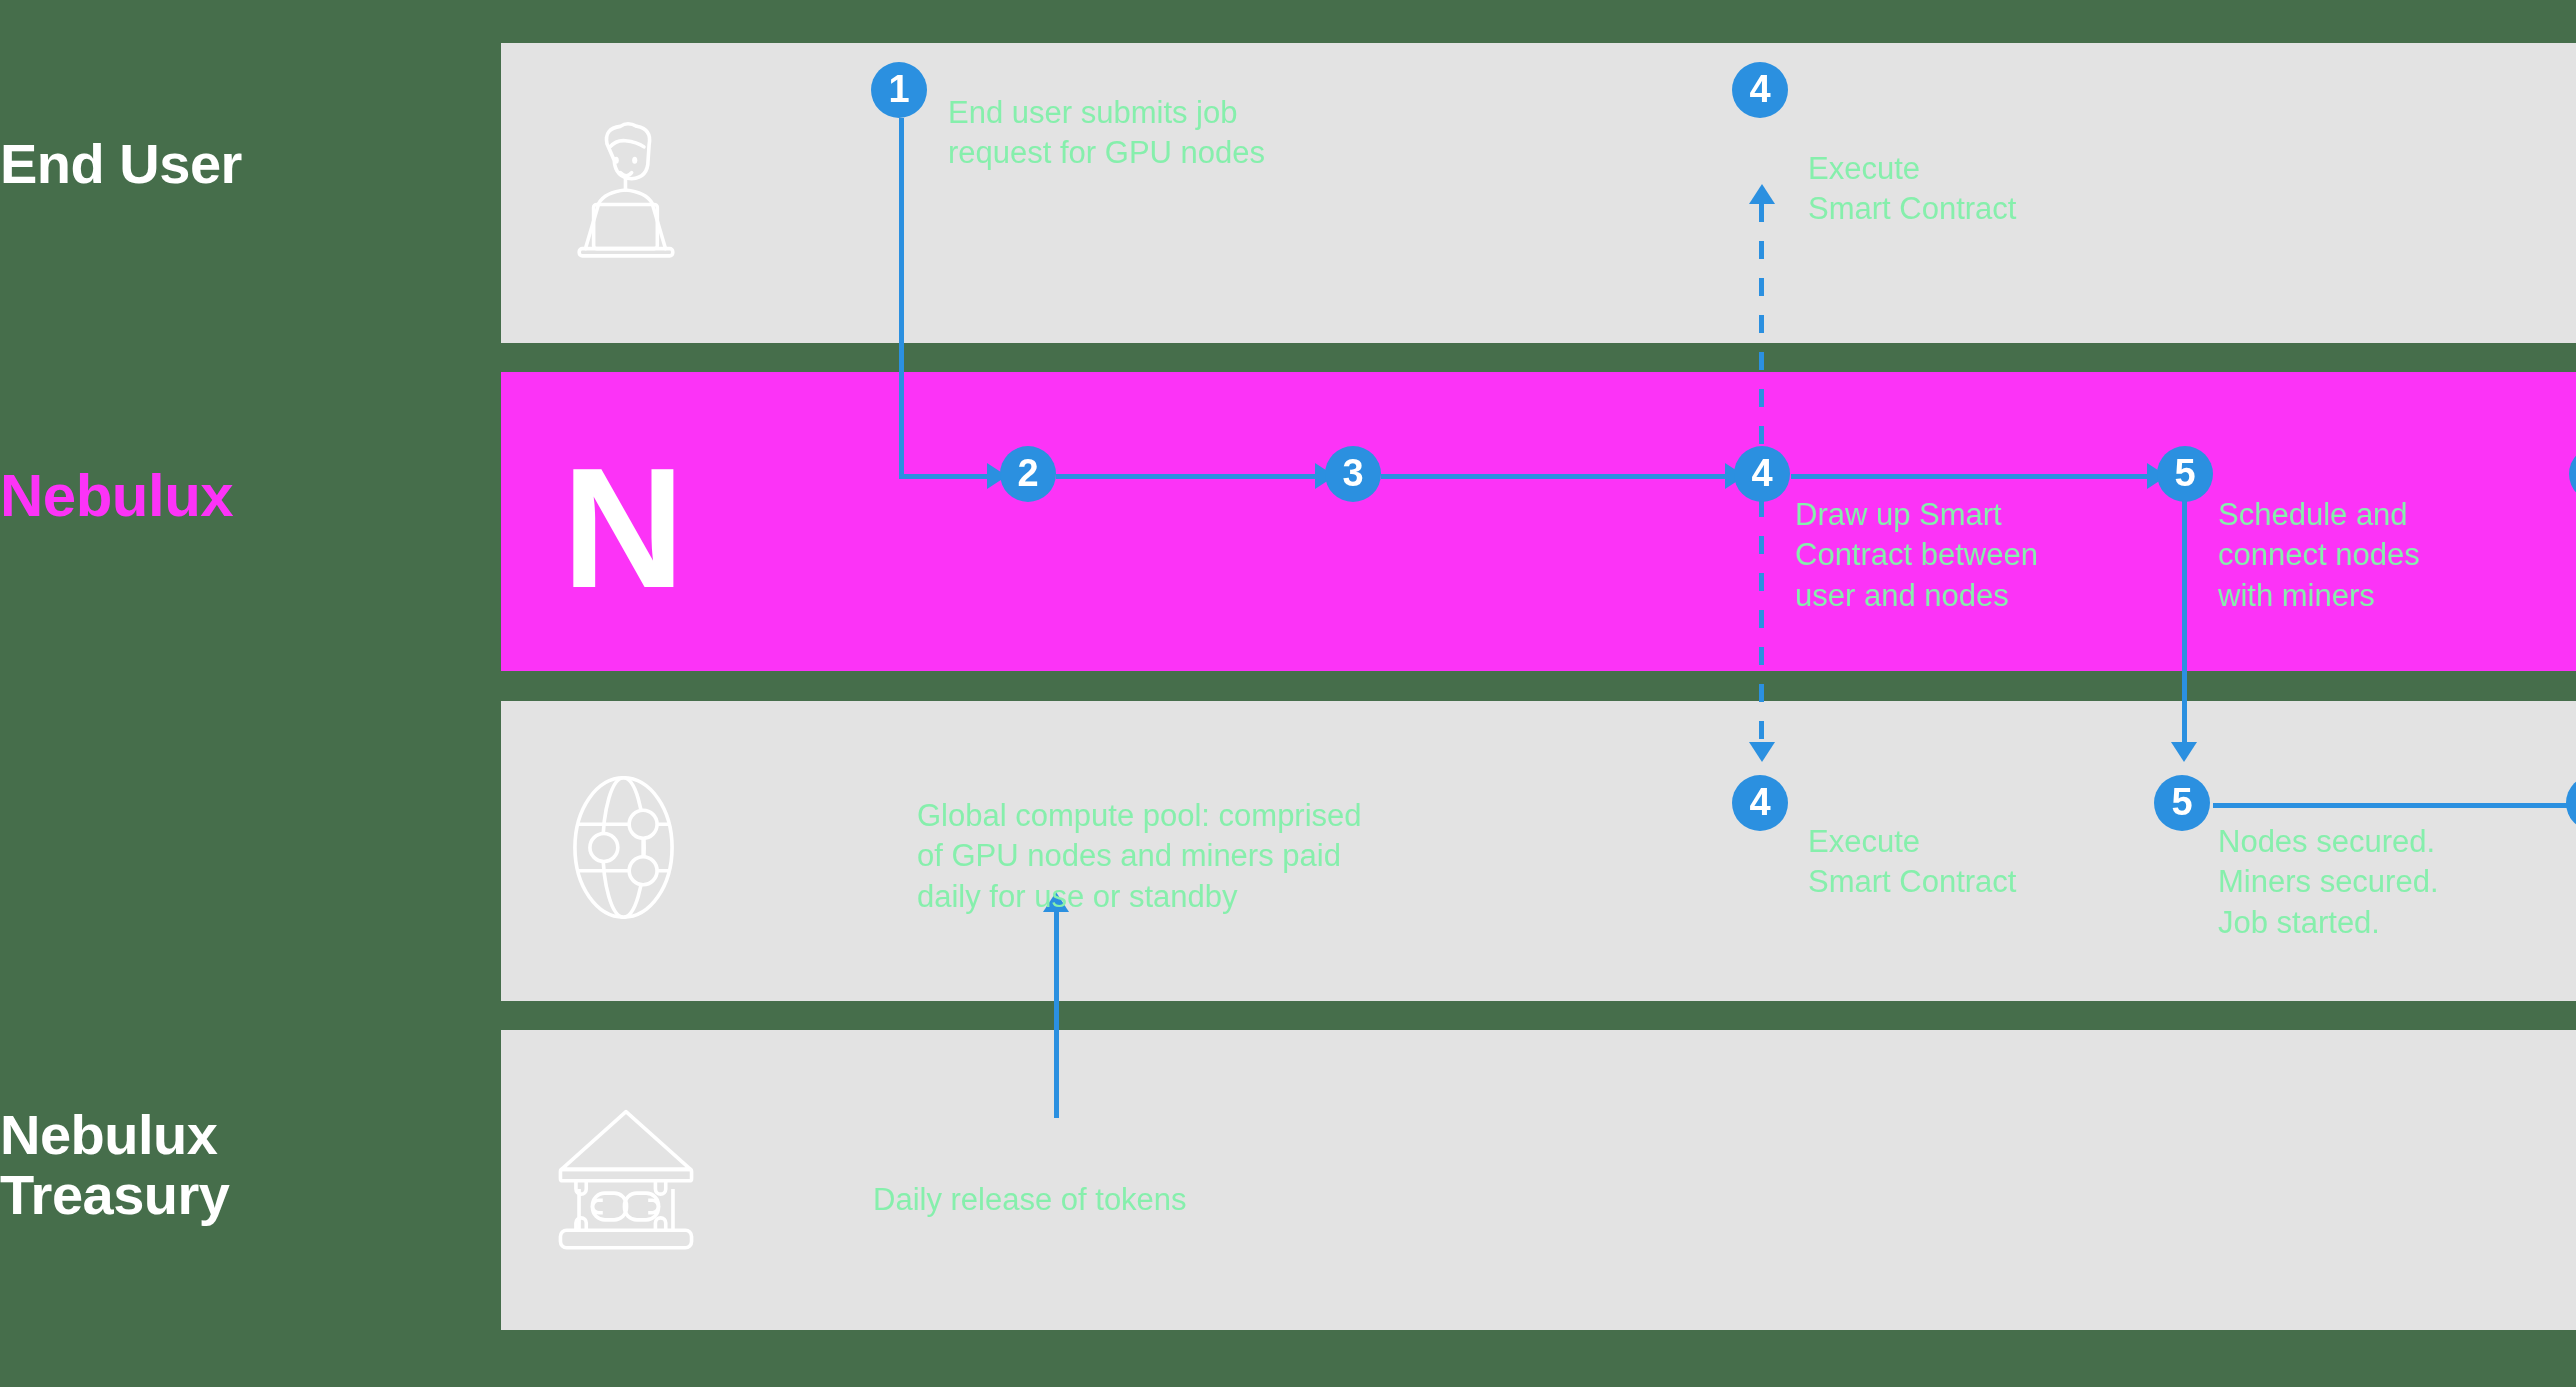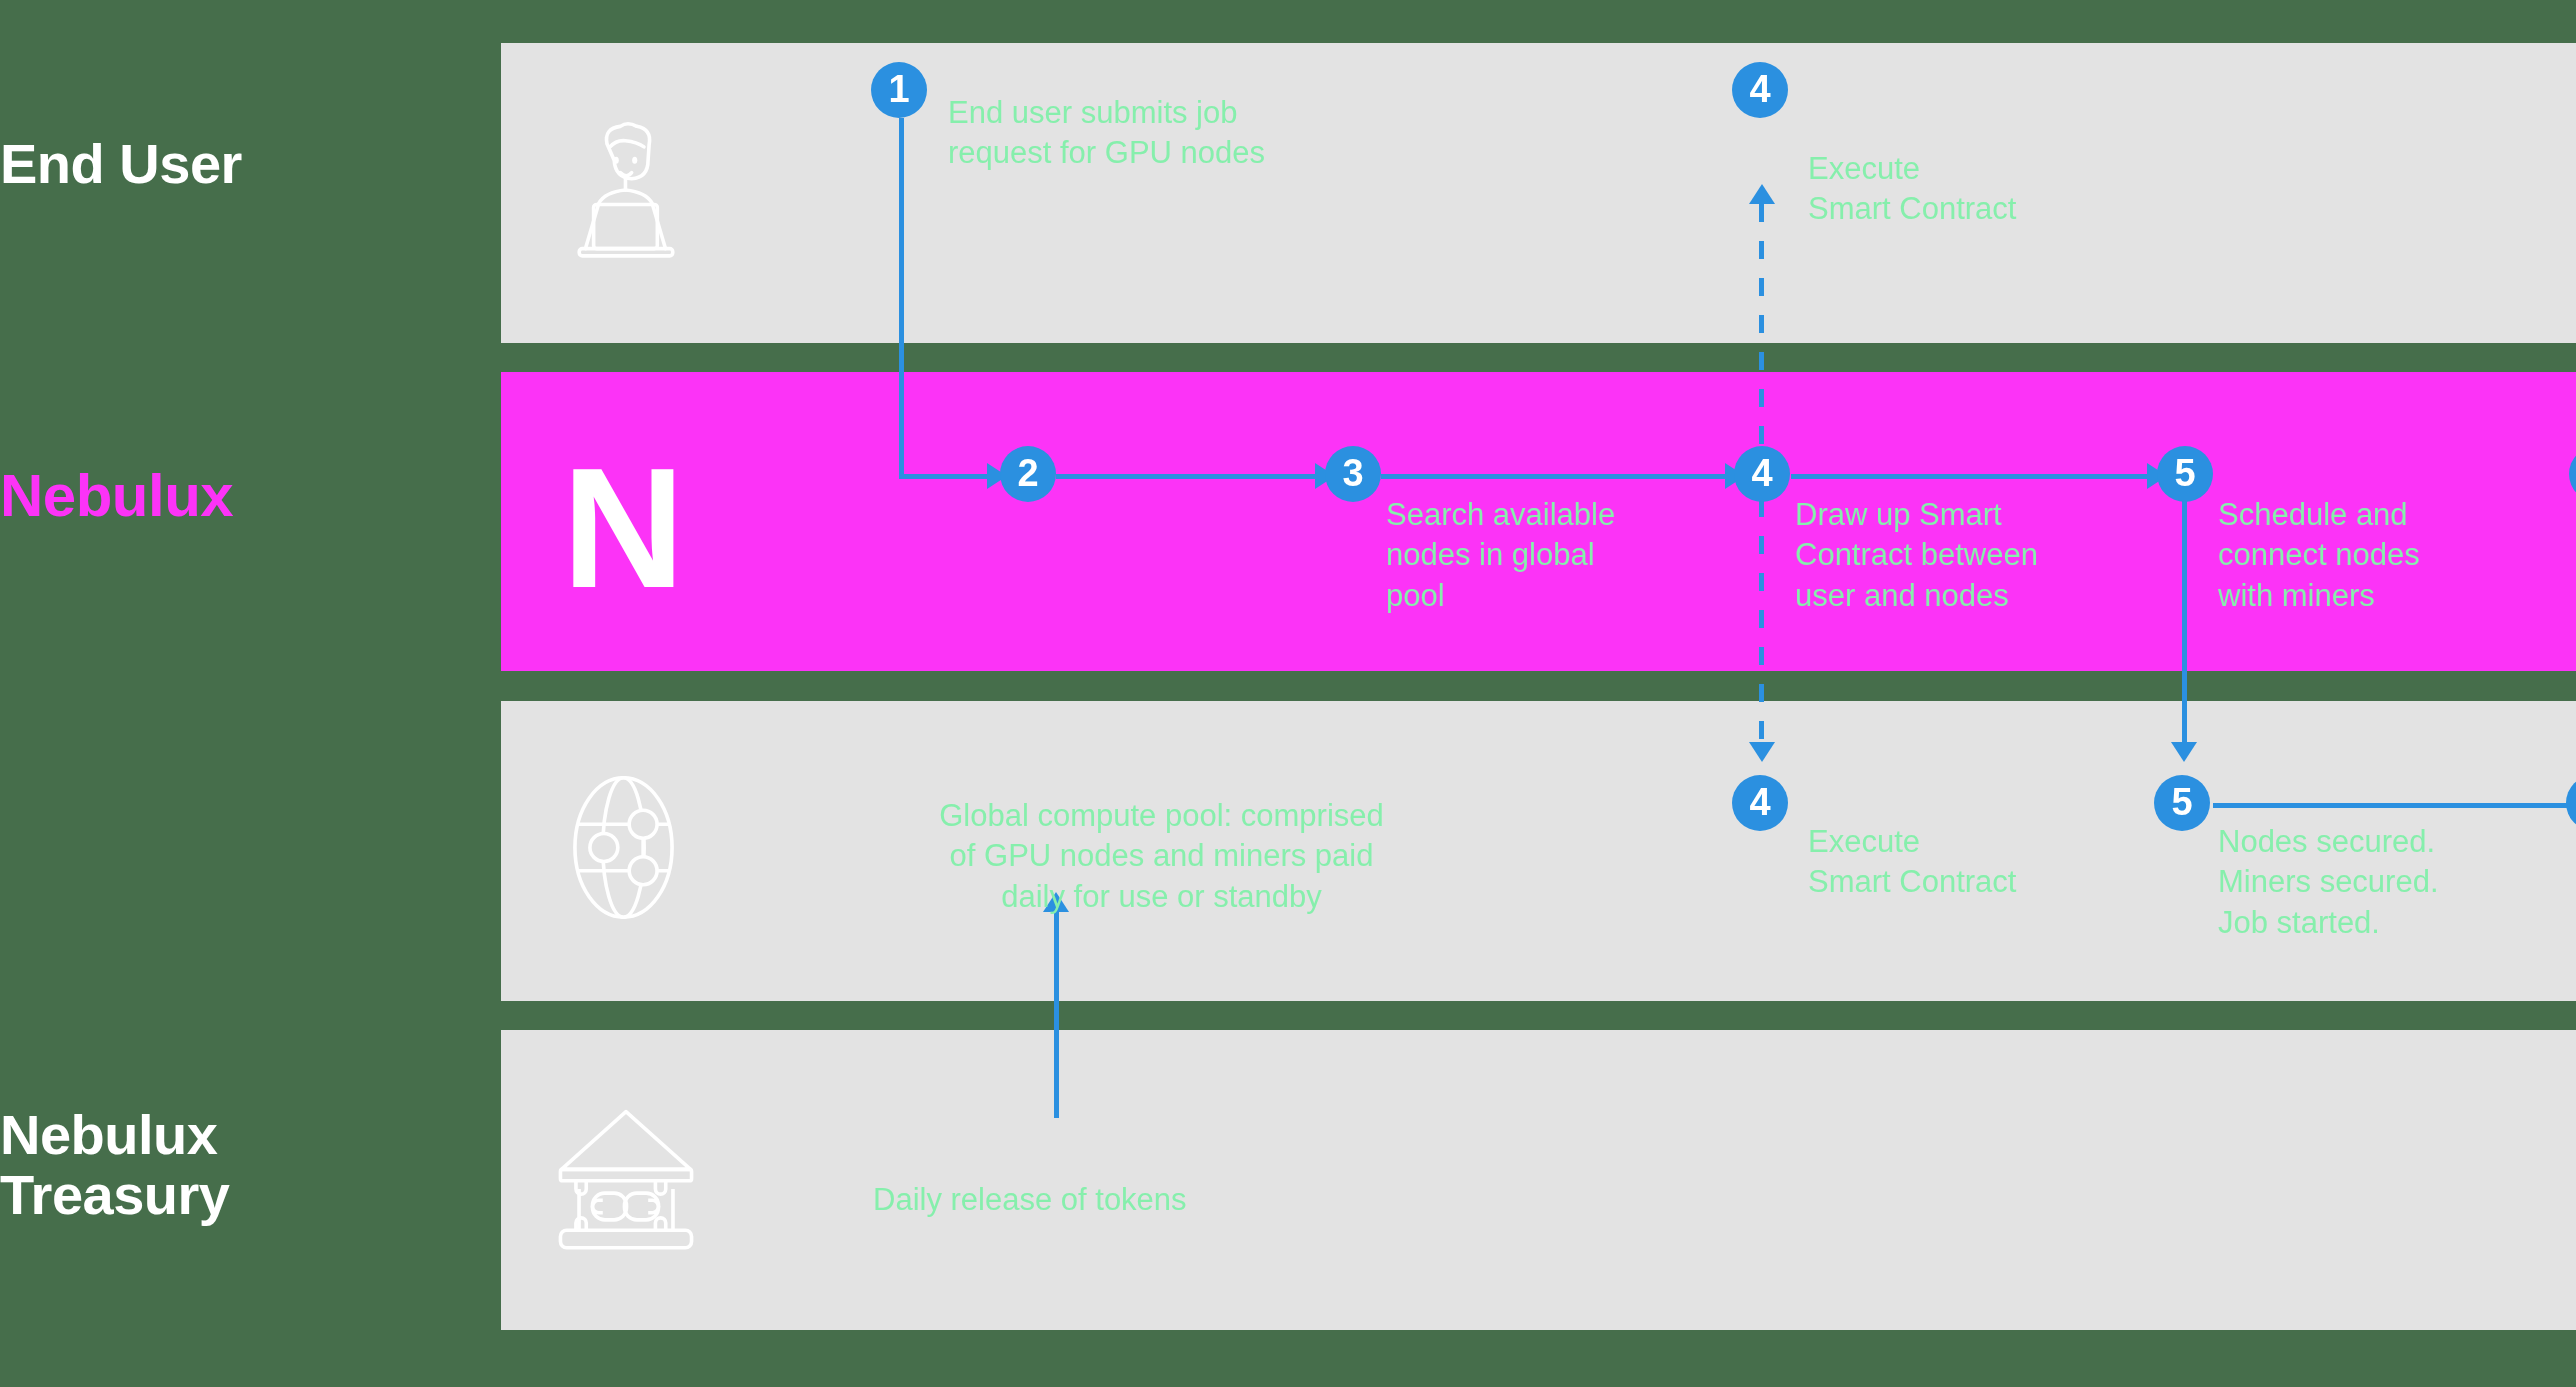--- a/index.html
+++ b/index.html
@@ -170,23 +170,20 @@
   <div class="caption" style="left:1808px;top:149px;width:464px;">Execute
 Smart Contract</div>
 
   <div class="step" style="left:1000px;top:446px;">
     <span>2</span>
     </div>
 
   <div class="step" style="left:1325px;top:446px;">
     <span>3</span>
     </div>
-  <div class="caption" style="left:1386px;top:495px;width:361px;">Search available
-nodes in global
-pool</div>
 
   <div class="step" style="left:1734px;top:446px;">
     <span>4</span>
     </div>
   <div class="caption" style="left:1795px;top:495px;width:392px;">Draw up Smart
 Contract between
 user and nodes</div>
 
   <div class="step" style="left:2157px;top:446px;">
     <span>5</span>
@@ -207,20 +204,20 @@
   <div class="step" style="left:2154px;top:775px;">
     <span>5</span>
     </div>
   <div class="caption" style="left:2218px;top:822px;width:381px;">Nodes secured.
 Miners secured.
 Job started.</div>
 
   <div class="step" style="left:2566px;top:775px;">
     </div>
 
-  <div class="caption" style="left:873px;top:796px;width:577px;text-align:center;">Global compute pool: comprised
+  <div class="caption" style="left:917px;top:796px;width:577px;">Global compute pool: comprised
 of GPU nodes and miners paid
 daily for use or standby</div>
 
   <div class="caption" style="left:873px;top:1180px;width:567px;">Daily release of tokens</div>
 
 </div>
 
 
 </body></html>

